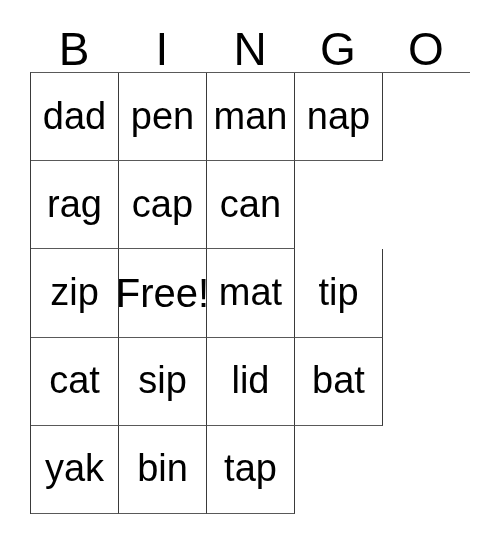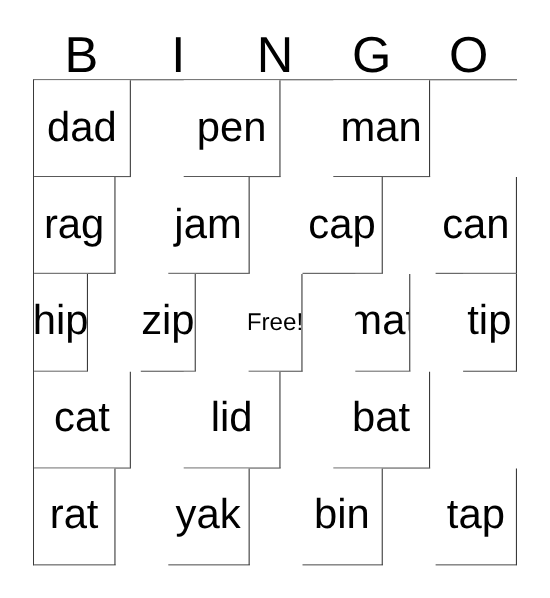--- a/index.html
+++ b/index.html
@@ -55,21 +55,20 @@
     border-left: 1px solid #3a3a3a;
     box-sizing: border-box;
     display: flex;
     flex-direction: column;
     background: #ffffff;
   }
   .bingo-row {
     display: flex;
     flex-direction: row;
     height: 88.4px;
-    gap: 48px;
   }
   .bingo-cell {
     width: 88px;
     height: 100%;
     box-sizing: border-box;
     border-right: 1px solid #3a3a3a;
     border-bottom: 1px solid #595959;
     display: flex;
     align-items: center;
     justify-content: center;
@@ -78,21 +77,21 @@
   }
   .cell-text {
     font-size: 38px;
     line-height: 1.05;
     color: #000000;
     text-align: center;
     white-space: nowrap;
     user-select: none;
   }
   .cell-text.free-space {
-    font-size: 22px;
+    font-size: 40px;
   }
 </style>
 </head>
 <body>
 
 <div id="bingo-card">
 
   <div id="header-row">
     <div class="header-cell">B</div>
     <div class="header-cell">I</div>
@@ -106,71 +105,68 @@
     <div class="bingo-row">
       <div class="bingo-cell">
           <span class="cell-text">dad</span>
         </div>
       <div class="bingo-cell">
           <span class="cell-text">pen</span>
         </div>
       <div class="bingo-cell">
           <span class="cell-text">man</span>
         </div>
+      <div class="bingo-cell">
+          <span class="cell-text">nap</span>
+        </div>
     </div>
 
     <div class="bingo-row">
       <div class="bingo-cell">
           <span class="cell-text">rag</span>
-        </div>
-      <div class="bingo-cell">
-          <span class="cell-text">jam</span>
         </div>
       <div class="bingo-cell">
           <span class="cell-text">cap</span>
         </div>
       <div class="bingo-cell">
           <span class="cell-text">can</span>
         </div>
     </div>
 
     <div class="bingo-row">
-      <div class="bingo-cell">
-          <span class="cell-text">hip</span>
-        </div>
       <div class="bingo-cell">
           <span class="cell-text">zip</span>
         </div>
       <div class="bingo-cell">
           <span class="cell-text free-space">Free!</span>
         </div>
       <div class="bingo-cell">
           <span class="cell-text">mat</span>
         </div>
       <div class="bingo-cell">
           <span class="cell-text">tip</span>
         </div>
     </div>
 
     <div class="bingo-row">
       <div class="bingo-cell">
           <span class="cell-text">cat</span>
         </div>
       <div class="bingo-cell">
+          <span class="cell-text">sip</span>
+        </div>
+      <div class="bingo-cell">
           <span class="cell-text">lid</span>
         </div>
       <div class="bingo-cell">
           <span class="cell-text">bat</span>
         </div>
     </div>
 
     <div class="bingo-row">
-      <div class="bingo-cell">
-          <span class="cell-text">rat</span>
-        </div>
       <div class="bingo-cell">
           <span class="cell-text">yak</span>
         </div>
       <div class="bingo-cell">
           <span class="cell-text">bin</span>
         </div>
       <div class="bingo-cell">
           <span class="cell-text">tap</span>
         </div>
     </div>

